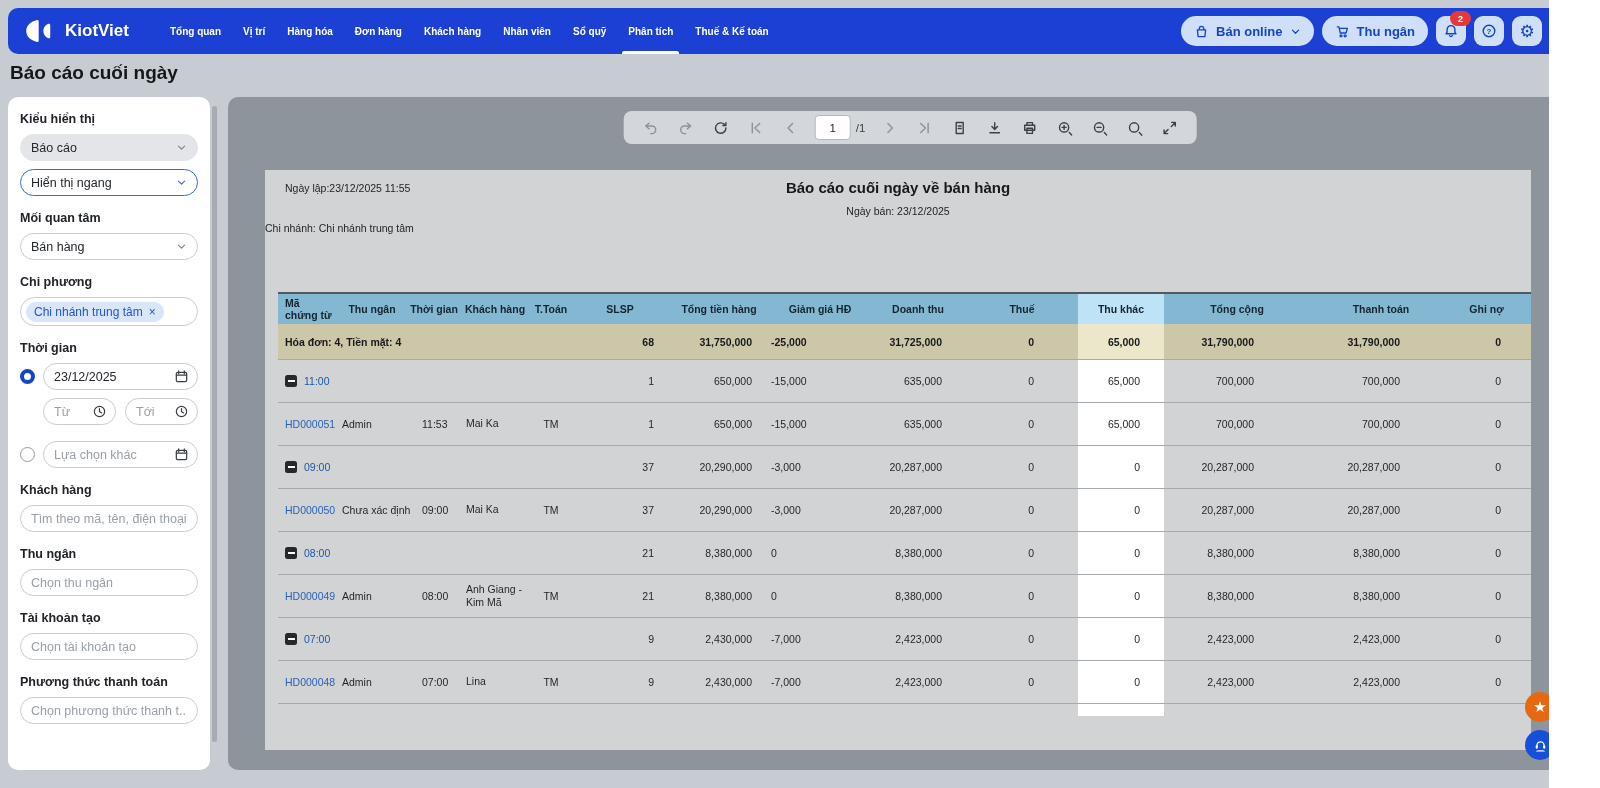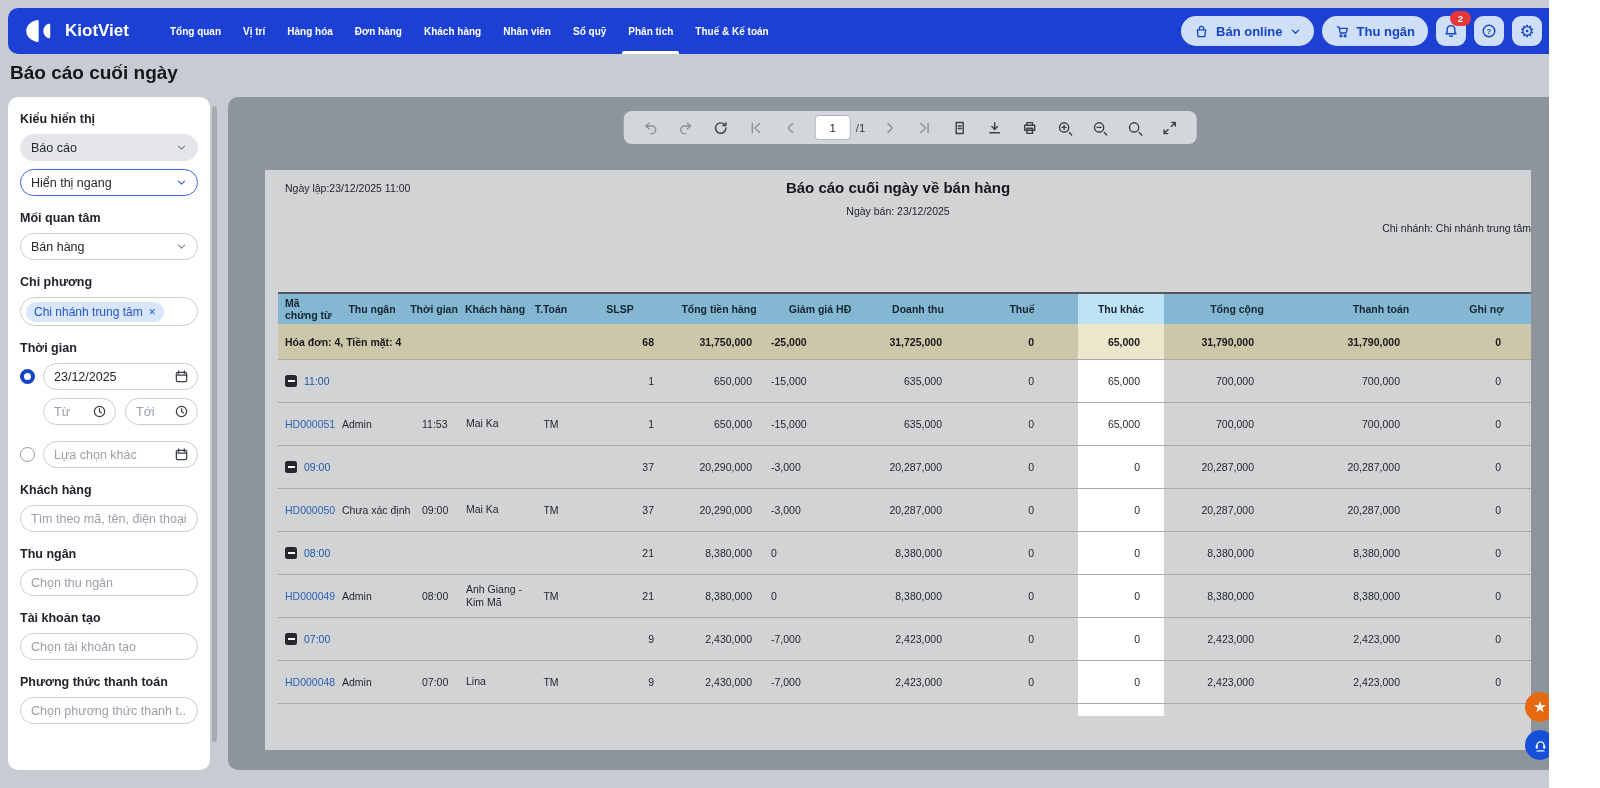--- a/index.html
+++ b/index.html
@@ -76,21 +76,21 @@
   .pg-total{font-size:11.5px;color:#3c4147}
   .v-scroll{position:absolute;right:4px;top:63px;width:6px;height:538px;background:#3e4a54;
           border-radius:3px}
 
   
   .paper{position:absolute;left:37px;top:73px;width:1266px;height:580px;background:#d2d3d5}
   .created{position:absolute;left:20px;top:12px;font-size:10.5px;color:#222529}
   .r-title{position:absolute;left:0;right:0;top:9px;text-align:center;font-size:15px;
           font-weight:bold;color:#17191c}
   .r-sub1{position:absolute;left:0;right:0;top:35px;text-align:center;font-size:10.5px;color:#222529}
-  .r-sub2{position:absolute;left:0;right:0;top:52px;text-align:right;font-size:10.5px;color:#222529}
+  .r-sub2{position:absolute;left:0;right:0;top:52px;text-align:left;font-size:10.5px;color:#222529}
   .rt-wrap{position:absolute;left:13px;top:122px;width:1253px}
 
   table{border-collapse:collapse;table-layout:fixed;width:1253px;font-size:10.5px;color:#1f2327}
   thead th{height:30px;background:#84b8d2;font-size:10.5px;font-weight:bold;color:#142430;
           text-align:center;vertical-align:middle;padding:0 2px;line-height:1.15;
           border-top:2px solid #54585d}
   thead th.c10{background:#bfe3f6}
   thead th.c0{text-align:left;padding-left:7px}
   thead th.c13{padding-right:12px}
   tr.summary td{height:33px;background:#cdc7a9;font-weight:bold;color:#17191c;vertical-align:middle}
@@ -366,21 +366,21 @@
           </svg>
         </button>
         <button class="tb">
           <svg width="16" height="16" viewBox="0 0 16 16" fill="none" stroke="currentColor" stroke-width="1.4" stroke-linecap="round" stroke-linejoin="round">
             <path d="M9.6 6.4l4-4M13.6 2.4H10M13.6 2.4V6M6.4 9.6l-4 4M2.4 13.6H6M2.4 13.6V10"></path>
           </svg>
         </button>
       </div>
 
     <div class="paper">
-      <div class="created">Ngày lập:23/12/2025 11:00</div>
+      <div class="created">Ngày lập:23/12/2025 11:55</div>
       <div class="r-title">Báo cáo cuối ngày về bán hàng</div>
       <div class="r-sub1">Ngày bán: 23/12/2025</div>
       <div class="r-sub2">Chi nhánh: Chi nhánh trung tâm</div>
       <div class="rt-wrap">
         <table id="report-table">
             <colgroup>
               <col style="width: 58px;">
               <col style="width: 72px;">
               <col style="width: 52px;">
               <col style="width: 70px;">

